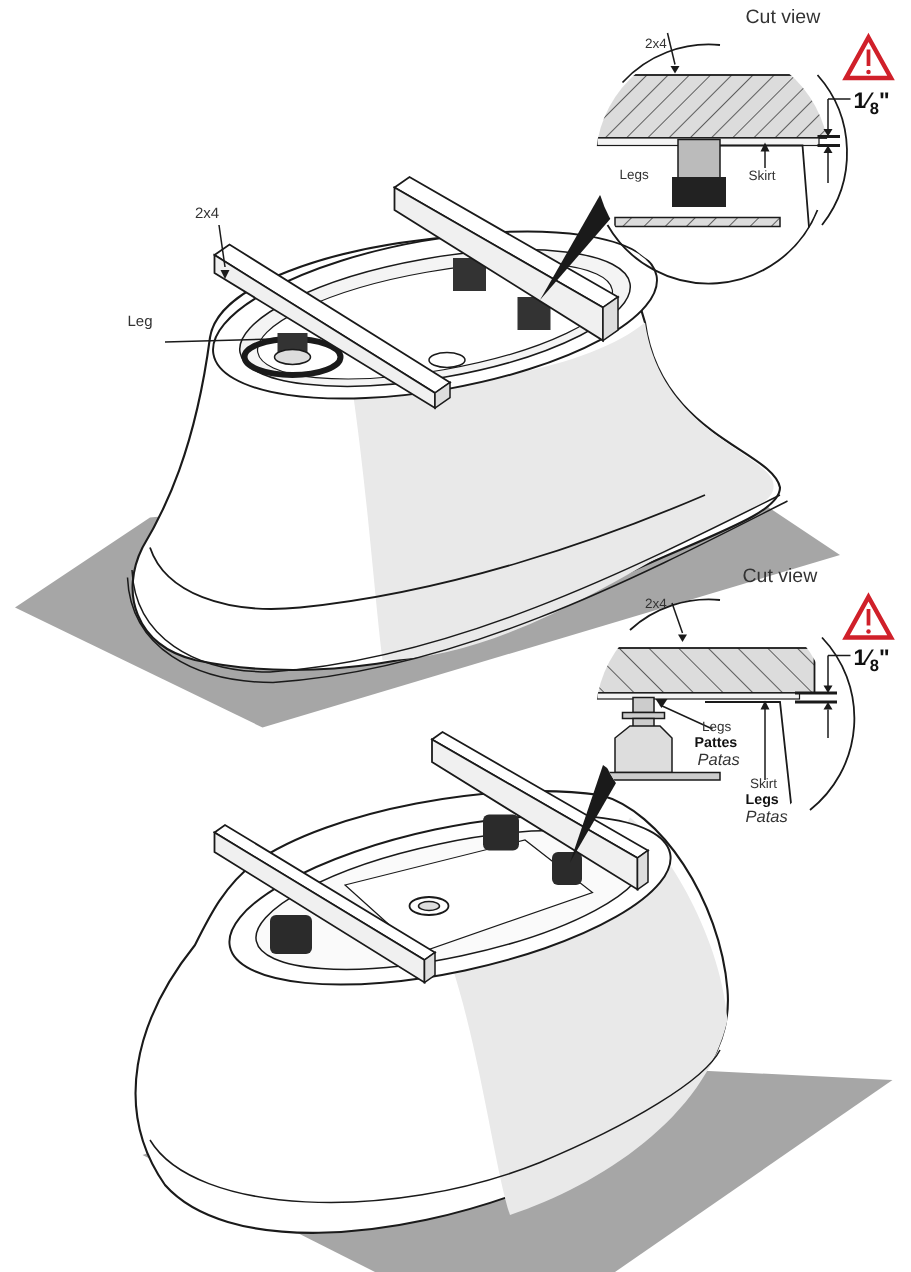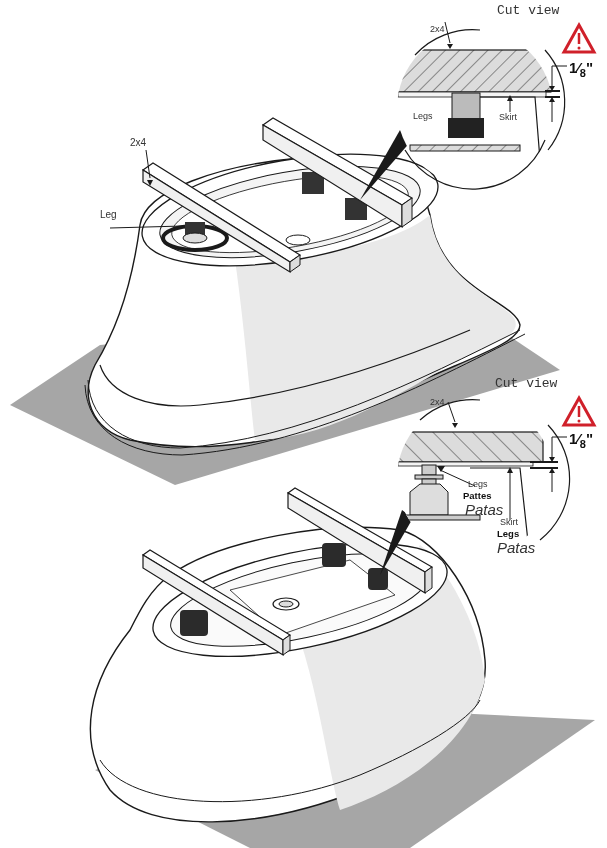--- a/index.html
+++ b/index.html
@@ -1,22 +1,22 @@
 <!DOCTYPE html>
 <html><head>
 <meta charset="utf-8">
 <style>
   html,body{margin:0;padding:0;background:#fff;}
   body{width:607px;height:848px;overflow:hidden;position:relative;font-family:"Liberation Sans",sans-serif;}
   svg{position:absolute;left:0;top:0;}
   .lbl{position:absolute;font-family:"Liberation Sans",sans-serif;color:#222;white-space:nowrap;line-height:1;}
-  .t-cut{font-size:13px;color:#333;font-family:Liberation Mono, monospace;}
+  .t-cut{font-size:13px;color:#333;}
   .t-small{font-size:9px;color:#333;}
   .t-bold{font-size:9.5px;font-weight:bold;color:#111;text-align:center;}
-  .t-ital{font-size:15px;font-style:italic;color:#333;}
+  .t-ital{font-size:11px;font-style:italic;color:#333;}
   .t-frac{font-size:15px;font-weight:bold;color:#111;}
   .t-leg{font-size:10px;color:#333;}
 </style>
 </head>
 <body>
 
 <svg width="607" height="848" viewBox="0 0 607 848">
   <defs>
     <pattern id="hatch1" patternUnits="userSpaceOnUse" width="10" height="10" patternTransform="rotate(45)">
       <rect width="10" height="10" fill="#dcdcdc"></rect>
@@ -165,21 +165,21 @@
     <line x1="552" y1="437" x2="567" y2="437" stroke="#1a1a1a"></line>
     <g>
       <polygon points="579,398 594,425 564,425" fill="#fff" stroke="#d0202a" stroke-width="3"></polygon>
       <line x1="579" y1="406" x2="579" y2="417" stroke="#d0202a" stroke-width="2.5"></line>
       <circle cx="579" cy="421" r="1.5" fill="#d0202a"></circle>
     </g>
   </g>
 </svg>
 
 <span class="lbl t-leg" style="left:130px;top:138px">2x4</span>
-<span class="lbl t-leg" style="left:100px;top:210px">Leg</span>
+<span class="lbl t-leg" style="left:85px;top:210px">Leg</span>
 
 <span class="lbl t-cut" style="left:497px;top:4px">Cut view</span>
 <span class="lbl t-small" style="left:430px;top:25px">2x4</span>
 <span class="lbl t-small" style="left:413px;top:112px">Legs</span>
 <span class="lbl t-small" style="left:499px;top:113px">Skirt</span>
 <span class="lbl t-frac" style="left:569px;top:60px"><span>1</span>⁄<sub style="font-size:11px">8</sub><span>"</span></span>
 
 <span class="lbl t-cut" style="left:495px;top:377px">Cut view</span>
 <span class="lbl t-small" style="left:430px;top:398px">2x4</span>
 <span class="lbl t-small" style="left:468px;top:480px">Legs</span>

